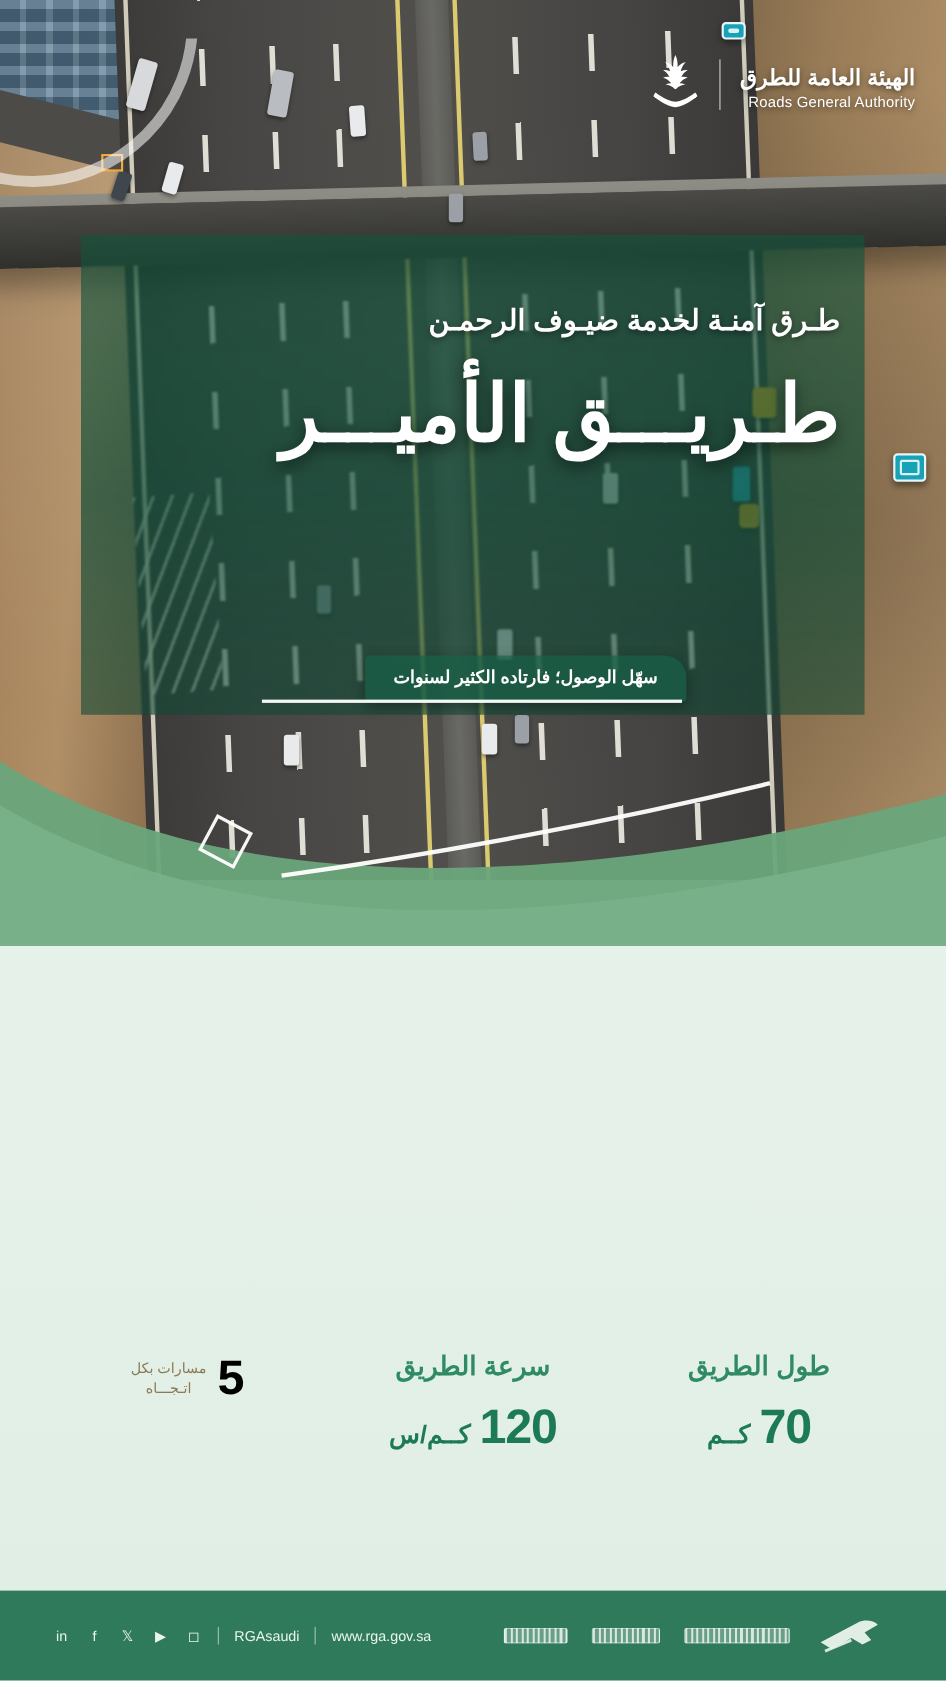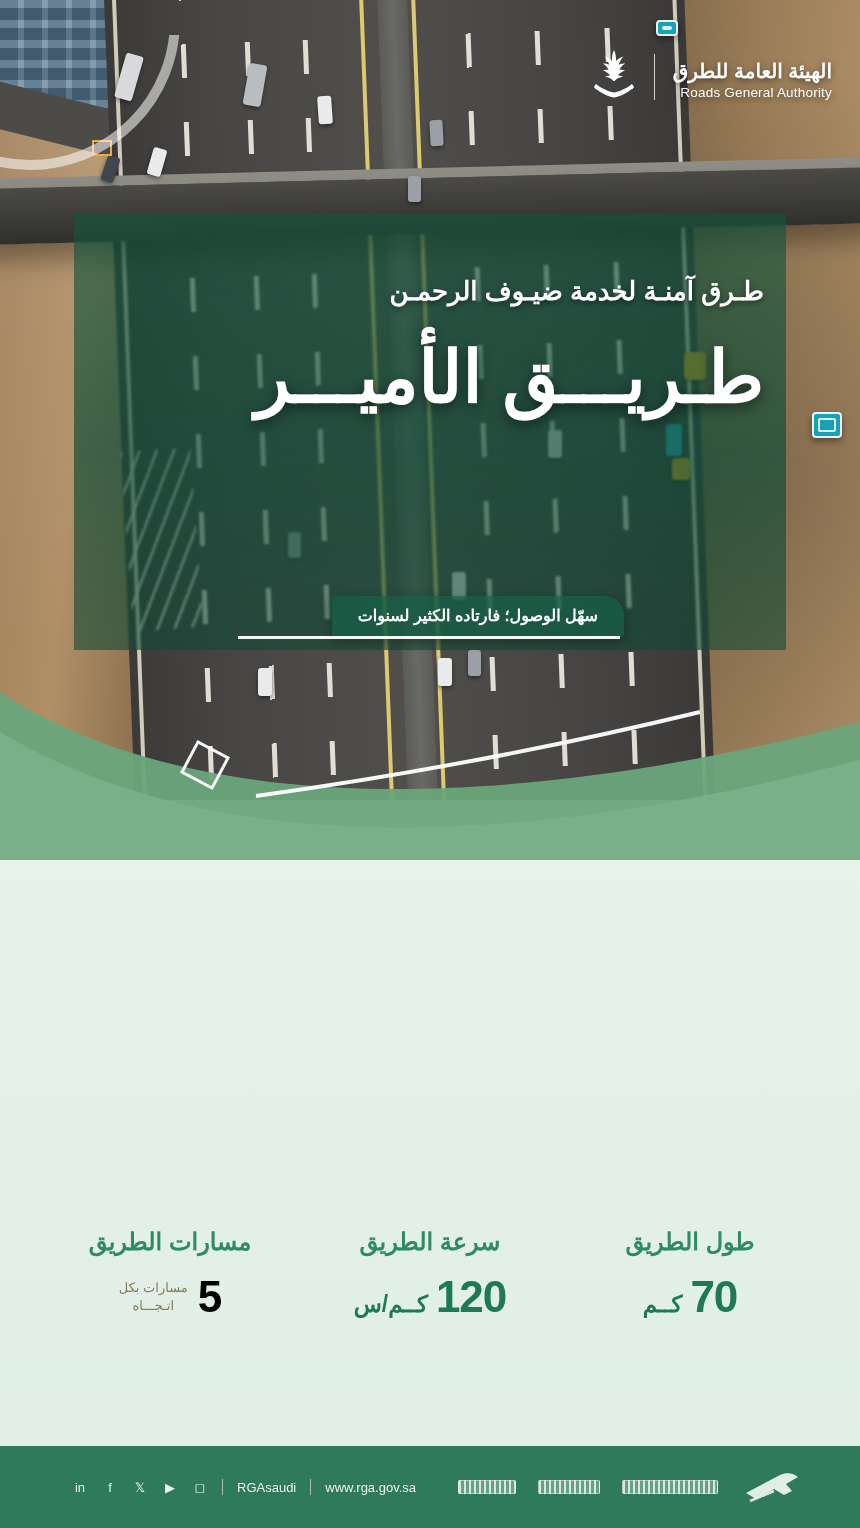--- a/index.html
+++ b/index.html
@@ -261,21 +261,21 @@
   .stat-inline{ display:flex; align-items:center; justify-content:center; gap:10px; }
 
   
   .footer {
     position:absolute; left:0; bottom:0; width:860px; height:82px;
     background:#2f7a5b;
     color:#eaf4ee;
   }
   .footer-left{
     position:absolute; left:48px; top:0; height:82px;
-    display:flex; align-items:center; gap:14px; direction:ltr; font-size:13px;margin-left:24px;
+    display:flex; align-items:center; gap:14px; direction:ltr; font-size:13px;
   }
   .fi { width:16px; height:16px; display:inline-flex; align-items:center; justify-content:center; color:#eaf4ee; }
   .fdiv{ width:1px; height:16px; background:rgba(255,255,255,.55); }
   .handle{ font-size:13px; }
   .site{ font-size:13px; }
   .footer-right{
     position:absolute; right:48px; top:0; height:82px;
     display:flex; align-items:center; gap:22px;
   }
   .plane { width:72px; height:40px; }
@@ -384,21 +384,20 @@
 
     <div class="stat">
       <div class="stat-label">سرعة الطريق</div>
       <div class="stat-val">
         <span class="stat-num">120</span>
         <span class="stat-unit">كــم/س</span>
       </div>
     </div>
 
     <div class="stat">
-      <div class="stat-label">مسارات الطريق</div>
       <div class="stat-inline">
         <span class="stat-num">5</span>
         <span class="stat-sub">مسارات بكل
 اتـجـــاه</span>
       </div>
     </div>
   </div>
 
   <div class="footer">
     <div class="footer-left">

